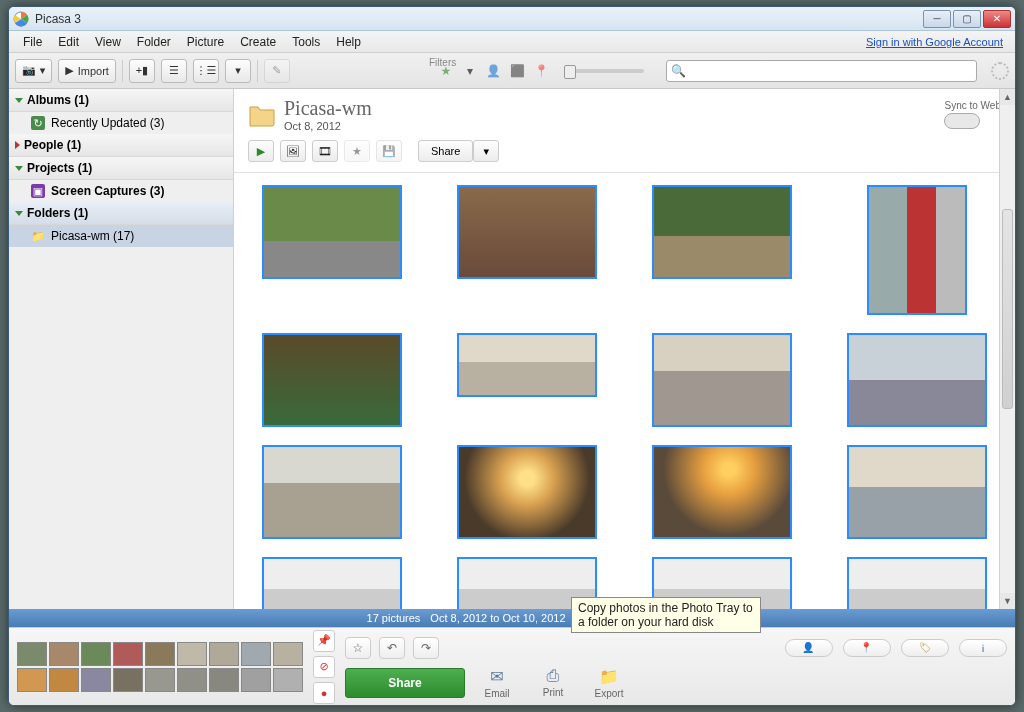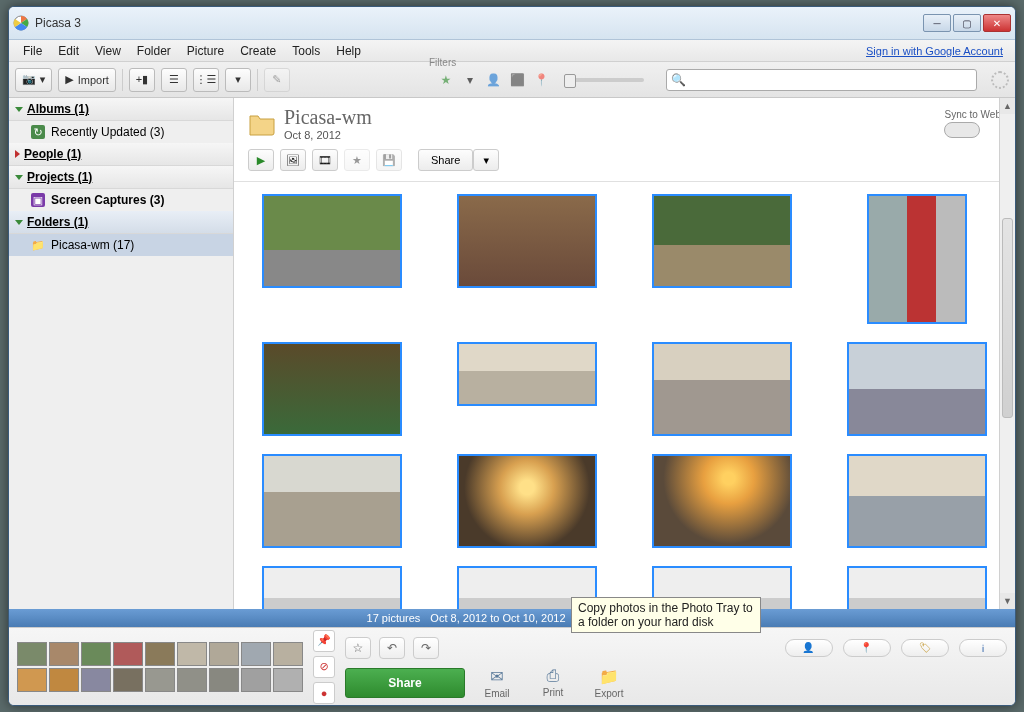--- a/index.html
+++ b/index.html
@@ -1,20 +1,20 @@
 <!DOCTYPE html>
 <html><head>
 <meta charset="utf-8">
 <style>
 * { box-sizing: border-box; margin: 0; padding: 0; font-family: "Segoe UI", Tahoma, sans-serif; }
 body { background: #5a6a6a; width: 1024px; height: 712px; overflow: hidden; position: relative; }
 
 .window { position: absolute; top: 6px; left: 8px; right: 8px; bottom: 6px; background: #f0f0f0; border: 1px solid #3a5a7a; border-radius: 6px; box-shadow: 0 0 12px rgba(0,0,0,.5); overflow: hidden; display: flex; flex-direction: column; }
 
-.titlebar { height: 33px; background: linear-gradient(#eaf2fa,#d6e4f0); display: flex; align-items: center; padding: 0 4px; border-bottom: 1px solid #b0c4d8; }
+.titlebar { height: 24px; background: linear-gradient(#eaf2fa,#d6e4f0); display: flex; align-items: center; padding: 0 4px; border-bottom: 1px solid #b0c4d8; }
 .titlebar .app-icon { width: 16px; height: 16px; margin-right: 6px; display: inline-flex; }
 .titlebar .title { font-size: 12px; color: #333; }
 .titlebar .spacer { flex: 1; }
 .win-controls { display: flex; }
 .win-btn { width: 28px; height: 18px; margin-left: 2px; border: 1px solid #7a94b0; background: linear-gradient(#e8f0f8,#c8d8e8); border-radius: 2px; display: flex; align-items: center; justify-content: center; font-size: 10px; color: #334; cursor: default; }
 .win-btn.close { background: linear-gradient(#e88,#c33); color: #fff; border-color: #a33; }
 
 .menubar { height: 22px; background: linear-gradient(#f4f4f4,#e8e8e8); display: flex; align-items: center; padding: 0 6px; border-bottom: 1px solid #d0d0d0; font-size: 12px; }
 .menubar .menu-item { padding: 2px 8px; cursor: default; color: #222; }
 .menubar .signin { margin-left: auto; color: #1a4fc4; text-decoration: underline; font-size: 11px; padding-right: 6px; }
@@ -28,21 +28,21 @@
 .filter-icon { width: 20px; height: 20px; display: inline-flex; align-items: center; justify-content: center; font-size: 12px; opacity: .6; cursor: default; }
 .slider { width: 80px; height: 4px; background: #ccc; border-radius: 2px; position: relative; margin: 0 8px; }
 .slider::before { content: ""; position: absolute; left: 0; top: -4px; width: 10px; height: 12px; background: #eee; border: 1px solid #999; border-radius: 2px; }
 .searchbox { flex: 1; height: 22px; border: 1px solid #aaa; border-radius: 3px; background: #fff; display: flex; align-items: center; padding: 0 4px; margin: 0 8px; max-width: 320px; }
 .searchbox input { border: none; outline: none; flex: 1; font-size: 11px; }
 .spinner { width: 18px; height: 18px; border: 2px dotted #bbb; border-radius: 50%; }
 
 .body { flex: 1; display: flex; overflow: hidden; }
 
 .sidebar { width: 225px; background: #efefef; border-right: 1px solid #d0d0d0; font-size: 12px; overflow: auto; }
-.tree-header { display: flex; align-items: center; padding: 4px 6px; background: linear-gradient(#f6f6f6,#e6e6e6); border-bottom: 1px solid #d8d8d8; gap: 4px; cursor: default; text-decoration: underline; }
+.tree-header { display: flex; align-items: center; padding: 4px 6px; background: linear-gradient(#f6f6f6,#e6e6e6); border-bottom: 1px solid #d8d8d8; gap: 4px; cursor: default; }
 .tree-header.selected { background: linear-gradient(#e8eef6,#d4dde8); }
 .tree-arrow { width: 0; height: 0; border-left: 5px solid #3a8a3a; border-top: 4px solid transparent; border-bottom: 4px solid transparent; }
 .tree-arrow.down { border-left: 4px solid transparent; border-right: 4px solid transparent; border-top: 5px solid #3a8a3a; border-bottom: none; }
 .tree-arrow.red { border-left-color: #c03030; }
 .tree-item { padding: 4px 6px 4px 22px; display: flex; align-items: center; gap: 6px; cursor: default; }
 .tree-item.selected { background: #c8d4e4; }
 .mini-icon { width: 14px; height: 14px; display: inline-flex; align-items: center; justify-content: center; font-size: 11px; }
 
 .main { flex: 1; display: flex; flex-direction: column; background: #fff; position: relative; }
 .main-header { padding: 8px 14px 4px; display: flex; align-items: center; }

